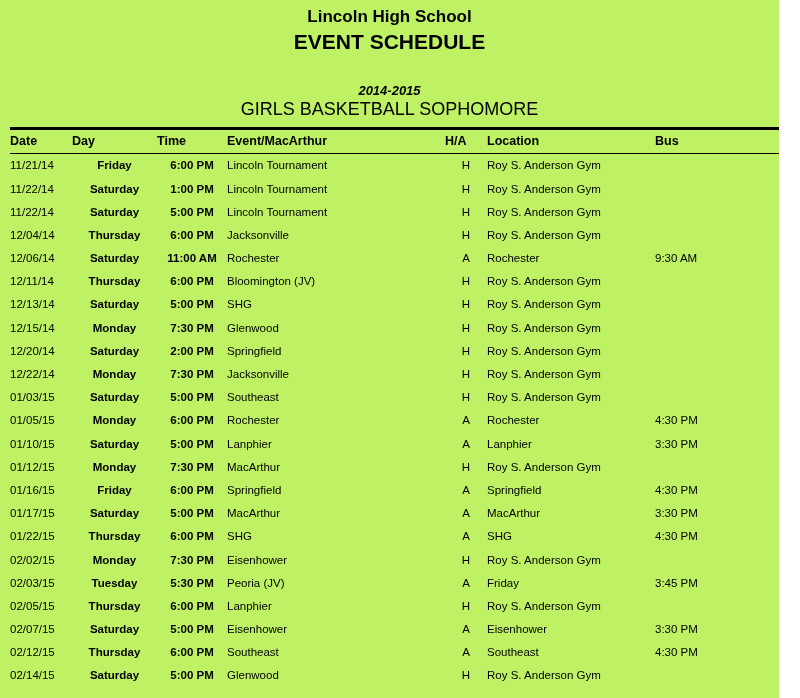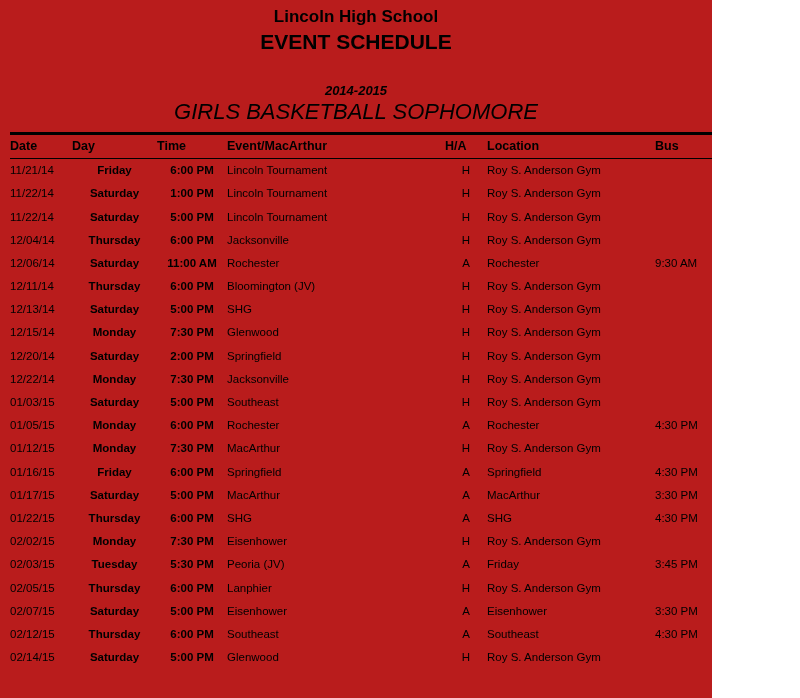--- a/index.html
+++ b/index.html
@@ -3,26 +3,26 @@
 <meta charset="utf-8">
 <style>
   html, body {
     margin: 0;
     padding: 0;
     background: #ffffff;
     color: #000000;
     font-family: "Liberation Sans", sans-serif;
   }
   .page {
-    width: 712px;
+    width: 779px;
     height: 698px;
     box-sizing: border-box;
     padding-top: 7px;
     overflow: hidden;
-    background: #b91c1c;
+    background: #bef264;
   }
   .titles { text-align: center; }
   .school-name {
     font-size: 17px;
     font-weight: bold;
     line-height: 1.2;
   }
   .doc-title {
     font-size: 21px;
     font-weight: bold;
@@ -30,22 +30,21 @@
     margin-top: 2px;
   }
   .season {
     font-size: 13px;
     font-weight: bold;
     font-style: italic;
     margin-top: 28px;
     line-height: 1.2;
   }
   .team {
-    font-size: 22px;
-    font-style: italic;
+    font-size: 18px;
     line-height: 1.2;
     margin-top: 1px;
   }
   table.schedule {
     border-collapse: collapse;
     table-layout: fixed;
     width: 780px;
     margin: 6px 10px 0 10px;
   }
   table.schedule th {
@@ -219,20 +218,29 @@
         <tr>
           <td class="c-date">01/05/15</td>
           <td class="c-day">Monday</td>
           <td class="c-time">6:00 PM</td>
           <td class="c-event">Rochester</td>
           <td class="c-ha">A</td>
           <td class="c-loc">Rochester</td>
           <td class="c-bus">4:30 PM</td>
         </tr>
         <tr>
+          <td class="c-date">01/10/15</td>
+          <td class="c-day">Saturday</td>
+          <td class="c-time">5:00 PM</td>
+          <td class="c-event">Lanphier</td>
+          <td class="c-ha">A</td>
+          <td class="c-loc">Lanphier</td>
+          <td class="c-bus">3:30 PM</td>
+        </tr>
+        <tr>
           <td class="c-date">01/12/15</td>
           <td class="c-day">Monday</td>
           <td class="c-time">7:30 PM</td>
           <td class="c-event">MacArthur</td>
           <td class="c-ha">H</td>
           <td class="c-loc">Roy S. Anderson Gym</td>
           <td class="c-bus"></td>
         </tr>
         <tr>
           <td class="c-date">01/16/15</td>

